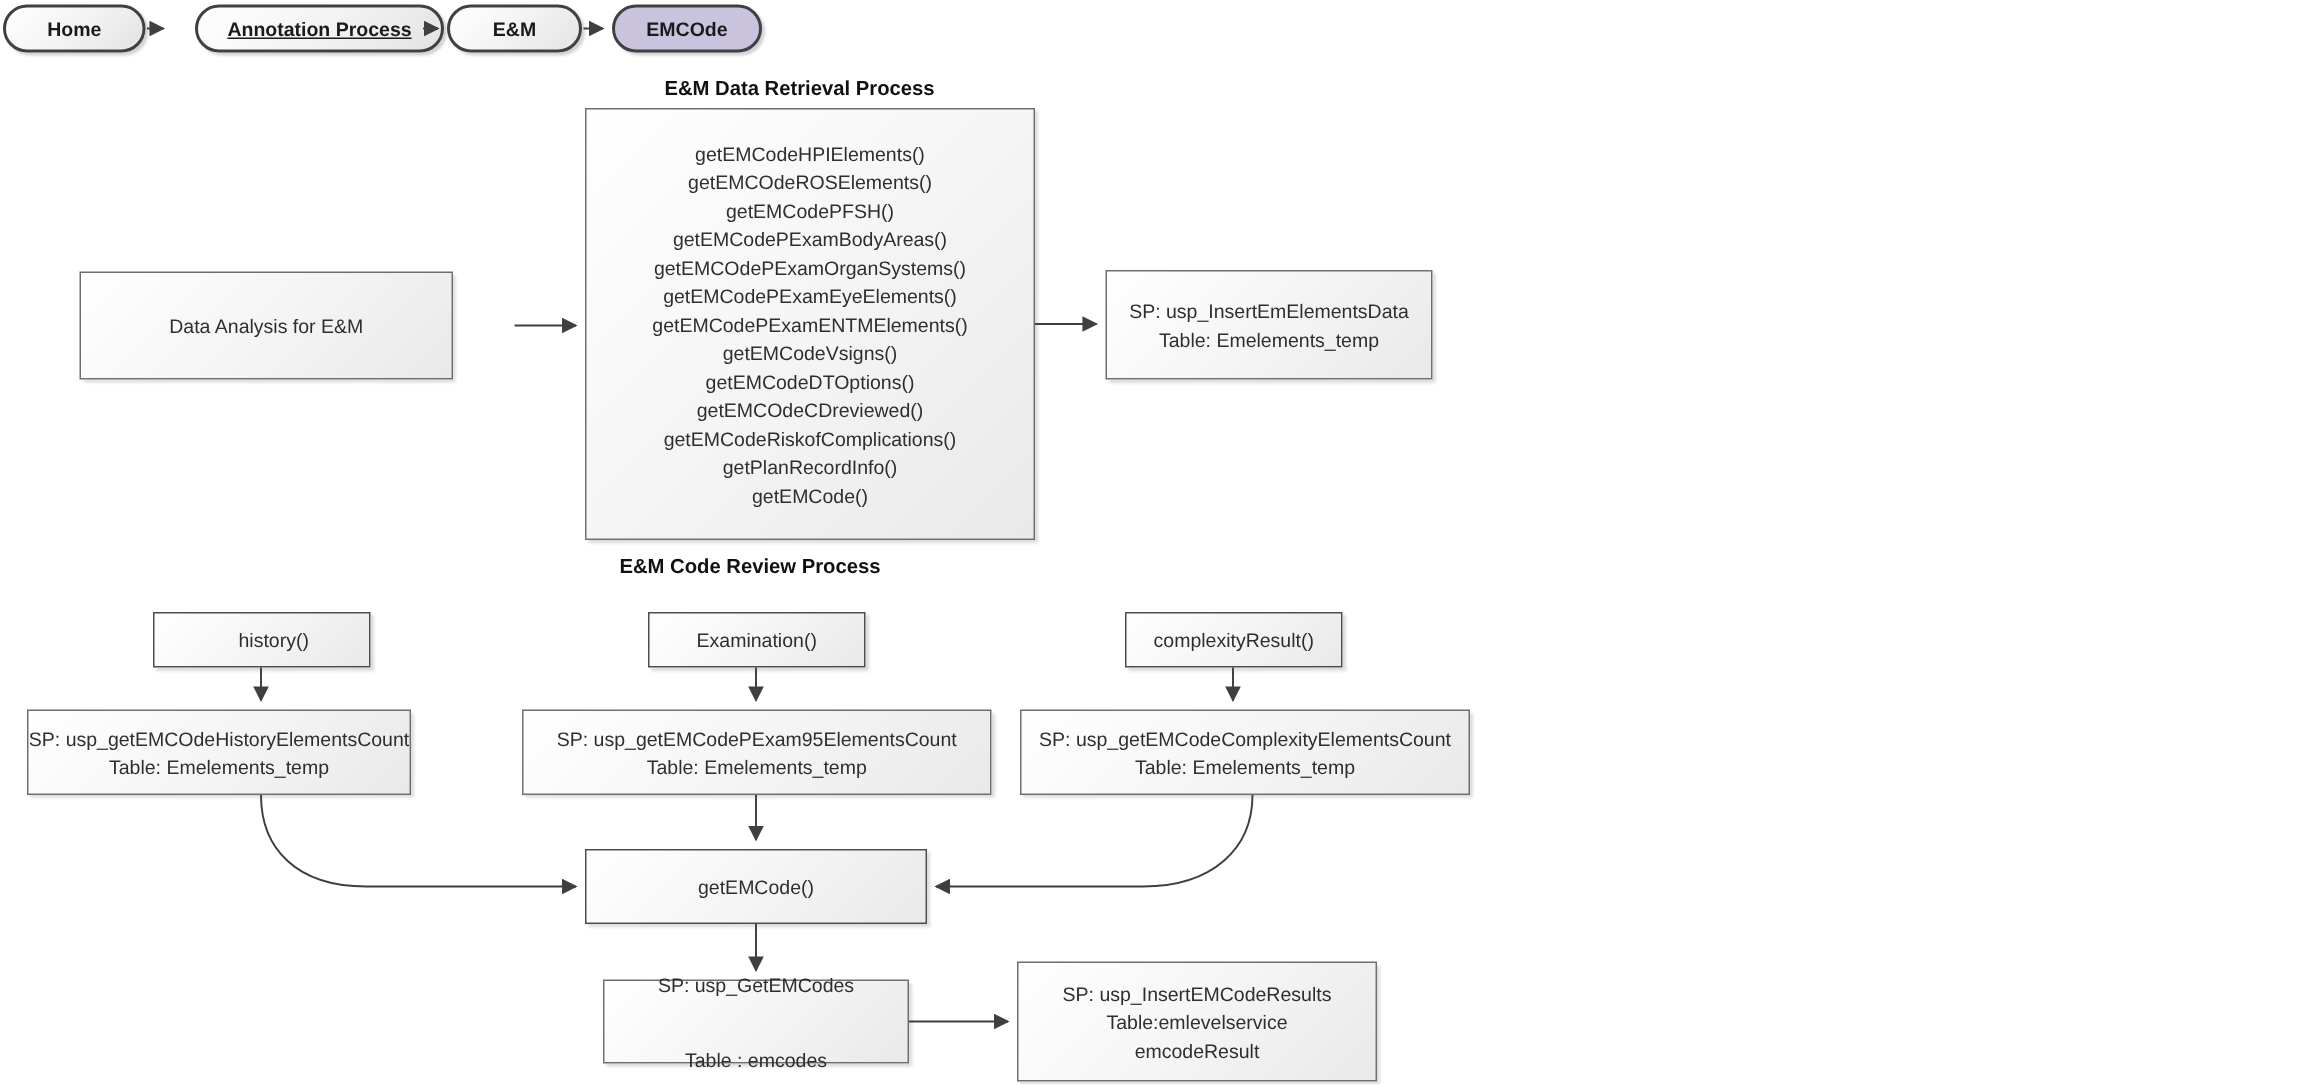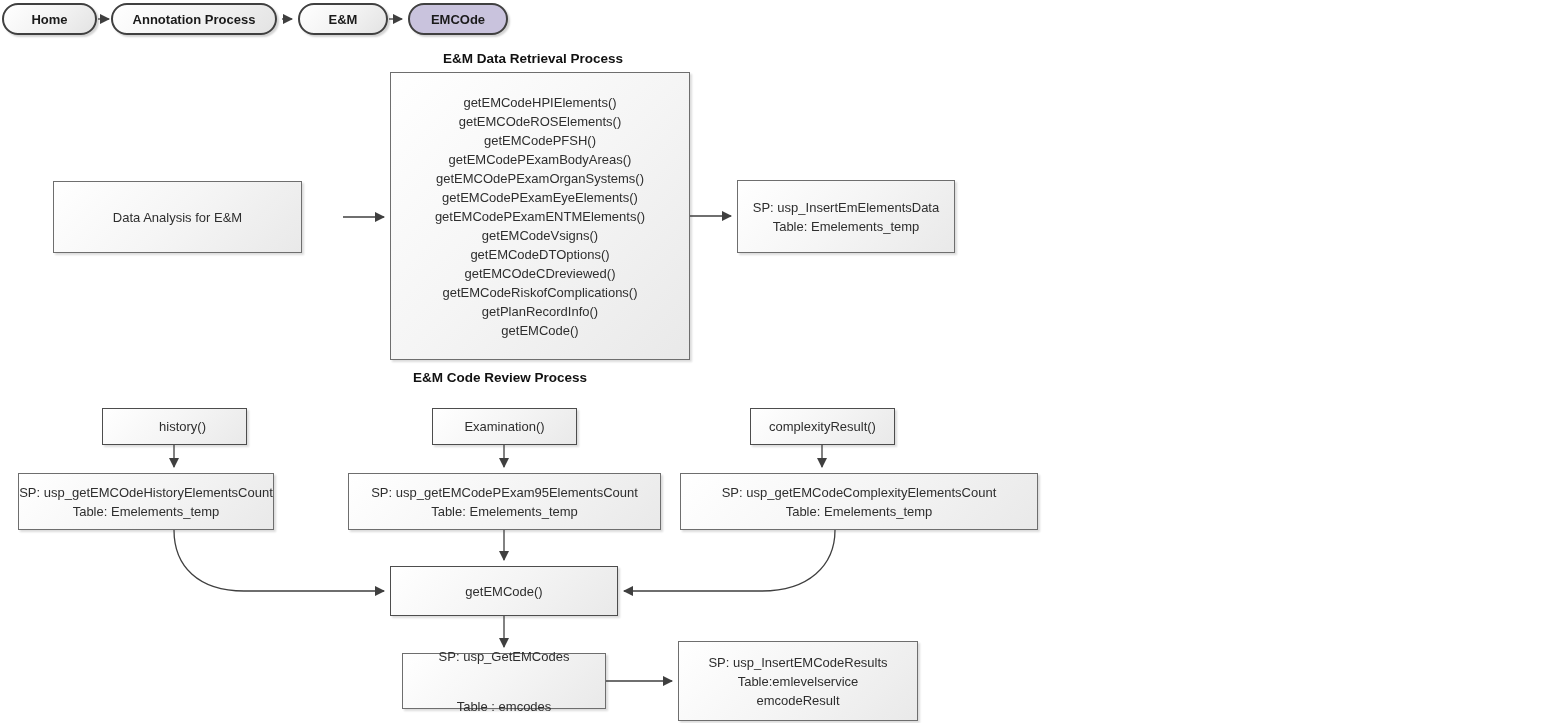--- a/index.html
+++ b/index.html
@@ -35,21 +35,21 @@
     position:absolute; left:0; top:0; width:1542px; height:723px;
     pointer-events:none;
   }
 </style>
 </head>
 <body>
 
 <div class="canvas">
 
   <div class="pill" style="left:2px; width:95px;">Home</div>
-  <div class="pill" style="left:111px; width:166px;">Annotation Process</div>
+  <div class="pill" style="left:130px; width:166px;text-decoration:underline;">Annotation Process</div>
   <div class="pill" style="left:298px; width:90px;">E&amp;M</div>
   <div class="pill active" style="left:408px; width:100px;">EMCOde</div>
 
   <div class="section-title" style="left:383px; top:51px; width:300px;text-align:center;">E&amp;M Data Retrieval Process</div>
 
   <div class="box" style="left:53px; top:181px; width:249px; height:72px;">
     <span>Data Analysis for E&amp;M</span>
   </div>
 
   <div class="box" style="left:390px; top:72px; width:300px; height:288px;">
@@ -86,21 +86,21 @@
   </div>
 
   <div class="box" style="left:18px; top:473px; width:256px; height:57px;">
     <div>SP: usp_getEMCOdeHistoryElementsCount</div>
     <div>Table: Emelements_temp</div>
   </div>
   <div class="box" style="left:348px; top:473px; width:313px; height:57px;">
     <div>SP: usp_getEMCodePExam95ElementsCount</div>
     <div>Table: Emelements_temp</div>
   </div>
-  <div class="box" style="left:680px; top:473px; width:358px; height:57px;">
+  <div class="box" style="left:680px; top:473px; width:300px; height:57px;">
     <div>SP: usp_getEMCodeComplexityElementsCount</div>
     <div>Table: Emelements_temp</div>
   </div>
 
   <div class="box dark-border" style="left:390px; top:566px; width:228px; height:50px;">
     <span>getEMCode()</span>
   </div>
 
   <div class="box" style="left:402px; top:653px; width:204px; height:56px;gap:31px;">
     <div>SP: usp_GetEMCodes</div>

